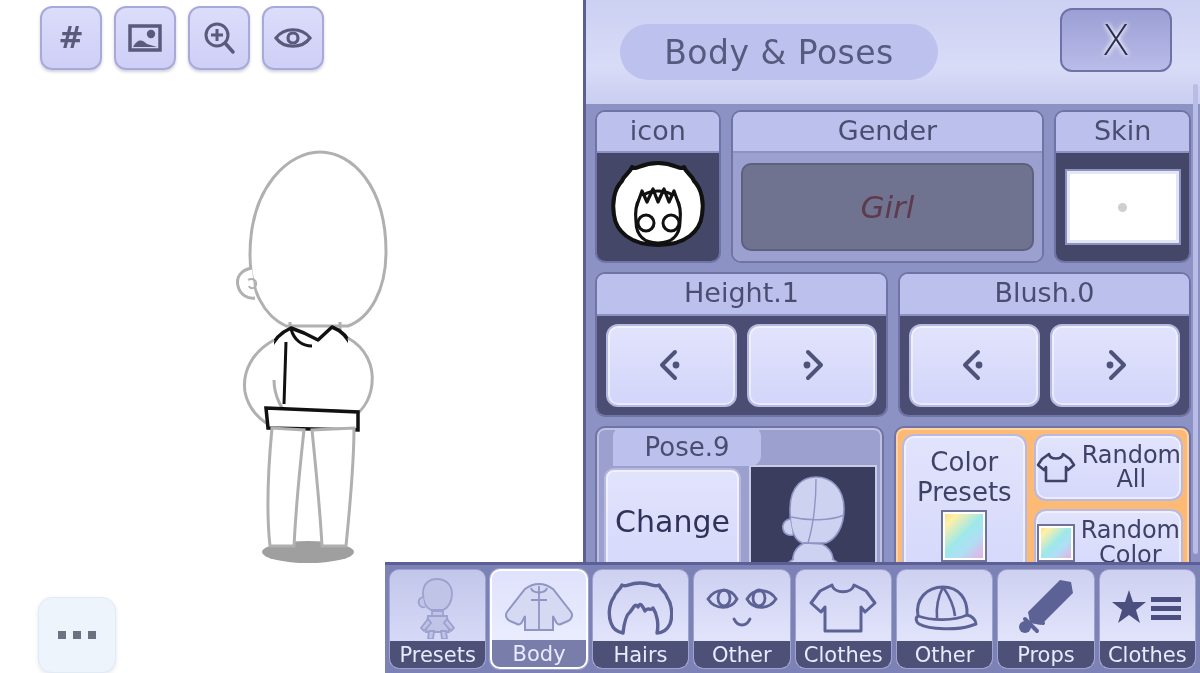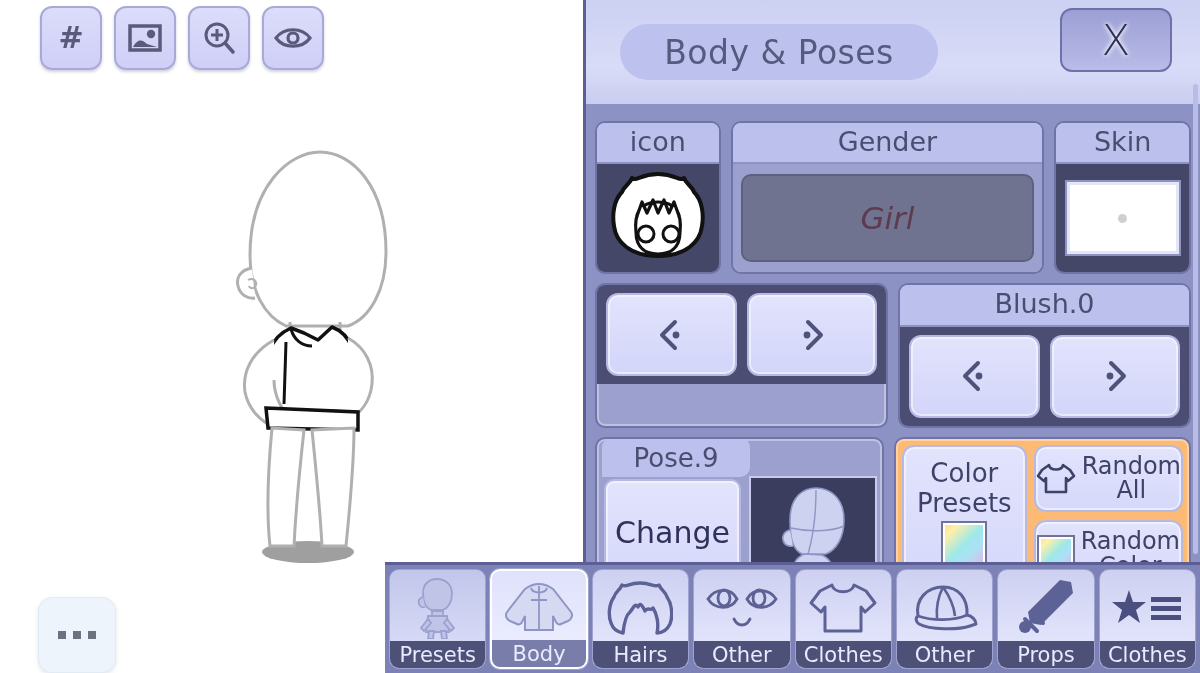--- a/index.html
+++ b/index.html
@@ -67,21 +67,21 @@
   #close-btn{
     position:absolute; right:28px; top:8px;
     width:112px; height:64px; border-radius:12px;
     background:linear-gradient(180deg,#9b9fd4 0%,#b9bce8 100%);
     border:2px solid #6e72a6;
     display:flex;align-items:center;justify-content:center;
     font-size:42px; color:#2d2f50; font-weight:300;
     text-shadow:0 0 4px #fff, 0 0 6px #fff;
   }
 
-  #panel-body{ padding:17px 9px 0 9px; }
+  #panel-body{ padding:6px 9px 0 9px; }
 
   .row{ display:flex; gap:10px; margin-bottom:9px; }
 
   .card{
     background:#9ca0cf;
     border:2px solid #6f73a6;
     border-radius:10px;
     box-shadow: inset 0 0 0 2px rgba(255,255,255,.35);
     overflow:hidden;
   }
@@ -132,21 +132,21 @@
     background:linear-gradient(180deg,#e2e3fc 0%,#d3d5fa 100%);
     border:2px solid #b7b9e4;
     box-shadow: inset 0 0 0 2px rgba(255,255,255,.5);
     display:flex;align-items:center;justify-content:center;
     color:#4f5279;
   }
 
   
   #card-pose{ width:289px; position:relative; background:#9ca0cf; }
   #pose-label{
-    position:absolute; left:5px; top:0; width:148px; height:38px;
+    position:absolute; left:16px; top:0; width:148px; height:38px;
     background:#bcc0ec; color:#4a4d70; border-radius:8px 8px 10px 0;
     display:flex;align-items:center;justify-content:center; font-size:26px;
     z-index:2;
   }
   #pose-inner{ display:flex; padding-top:36px; height:155px;}
   #change-btn{
     width:137px; height:107px; margin:4px 0 0 7px;
     border-radius:10px;
     background:linear-gradient(180deg,#e2e3fc 0%,#d6d8fb 100%);
     border:2px solid #b7b9e4;
@@ -329,20 +329,21 @@
           <div id="skin-swatch">
             <span class="dot"></span>
           </div>
         </div>
       </div>
     </div>
 
     <div class="row">
 
       <div class="card stepper-card" id="card-height">
+        <div class="card-label">Height.1</div>
         <div class="card-body">
           <div class="arrow-btn">
             <svg width="46" height="46" viewBox="0 0 46 46">
               <path d="M27 10 L14 23 L27 36" fill="none" stroke="#4f5279" stroke-width="4" stroke-linecap="round" stroke-linejoin="round"></path>
               <circle cx="28" cy="23" r="3.4" fill="#4f5279"></circle>
             </svg>
           </div>
           <div class="arrow-btn">
             <svg width="46" height="46" viewBox="0 0 46 46">
               <path d="M19 10 L32 23 L19 36" fill="none" stroke="#4f5279" stroke-width="4" stroke-linecap="round" stroke-linejoin="round"></path>

